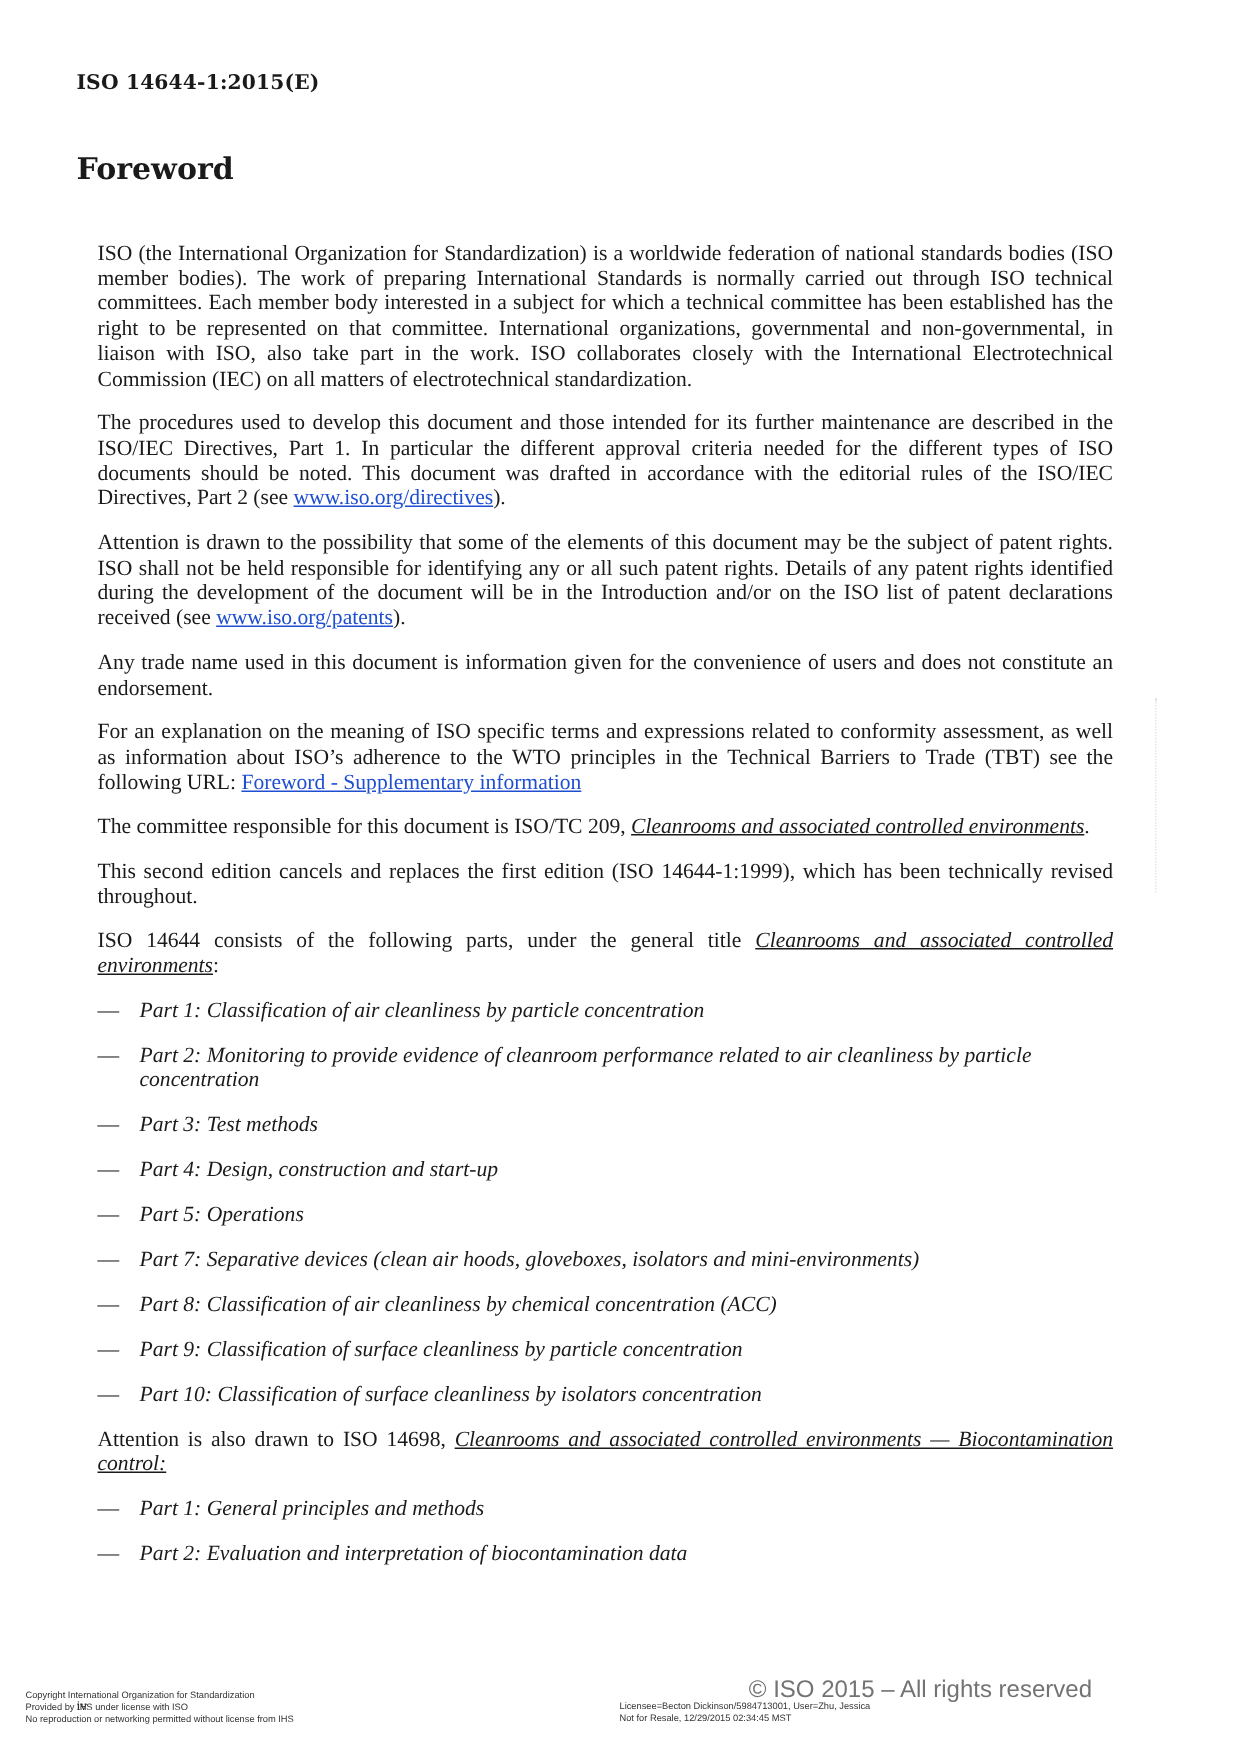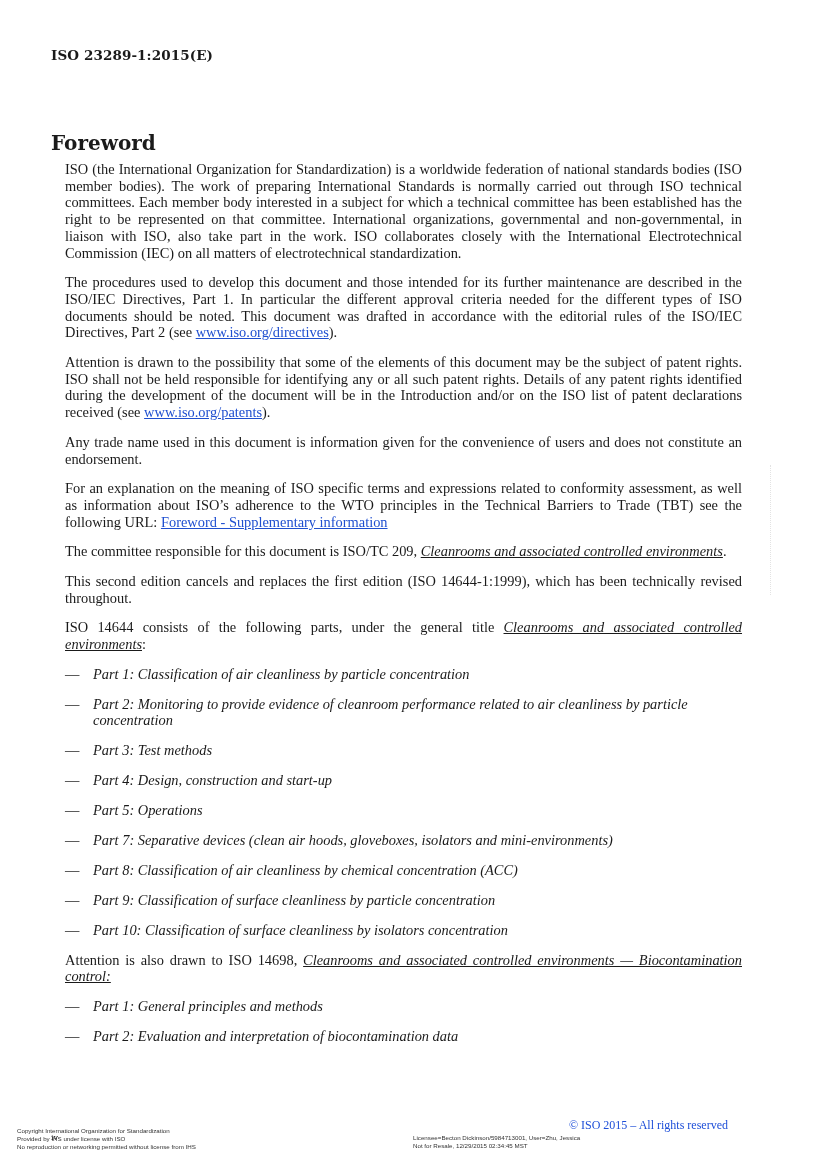--- a/index.html
+++ b/index.html
@@ -21,21 +21,21 @@
       top: 47px;
       font-family: "DejaVu Serif", serif;
       font-weight: bold;
       font-size: 13.5px;
       letter-spacing: 0.1px;
       color: #1a1a1a;
     }
     .page-title {
       position: absolute;
       left: 51px;
-      top: 131px;
+      top: 100px;
       margin: 0;
       font-family: "DejaVu Serif", serif;
       font-weight: bold;
       font-size: 20px;
       color: #1a1a1a;
     }
     .content {
       position: absolute;
       left: 65px;
       top: 161px;
@@ -88,23 +88,23 @@
       top: 1127px;
       font-family: "Liberation Sans", sans-serif;
       font-size: 6.2px;
       line-height: 8px;
       color: #333;
     }
     .footer-copyright {
       position: absolute;
       right: 99px;
       top: 1118px;
-      font-family: Liberation Serif, serif;
-      font-size: 12px;
-      color: #1d4ed8;
+      font-family: Liberation Sans, sans-serif;
+      font-size: 16px;
+      color: #737373;
     }
     .footer-license {
       position: absolute;
       left: 413px;
       top: 1134px;
       font-family: "Liberation Sans", sans-serif;
       font-size: 6.2px;
       line-height: 8px;
       color: #333;
     }
@@ -113,21 +113,21 @@
       left: 770px;
       top: 465px;
       width: 4px;
       height: 130px;
       border-left: 1px dotted #e3e3e3;
     }
   </style>
 </head>
 <body>
 
-<div class="page-header">ISO 23289-1:2015(E)</div>
+<div class="page-header">ISO 14644-1:2015(E)</div>
 
 <h1 class="page-title">Foreword</h1>
 
 <div class="content">
   <p>ISO (the International Organization for Standardization) is a worldwide federation of national standards bodies (ISO member bodies). The work of preparing International Standards is normally carried out through ISO technical committees. Each member body interested in a subject for which a technical committee has been established has the right to be represented on that committee. International organizations, governmental and non-governmental, in liaison with ISO, also take part in the work. ISO collaborates closely with the International Electrotechnical Commission (IEC) on all matters of electrotechnical standardization.</p>
 
   <p><span>The procedures used to develop this document and those intended for its further maintenance are described in the ISO/IEC Directives, Part 1. In particular the different approval criteria needed for the different types of ISO documents should be noted. This document was drafted in accordance with the editorial rules of the ISO/IEC Directives, Part 2 (see </span><a href="#">www.iso.org/directives</a><span>).</span></p>
 
   <p><span>Attention is drawn to the possibility that some of the elements of this document may be the subject of patent rights. ISO shall not be held responsible for identifying any or all such patent rights. Details of any patent rights identified during the development of the document will be in the Introduction and/or on the ISO list of patent declarations received (see </span><a href="#">www.iso.org/patents</a><span>).</span></p>
 

